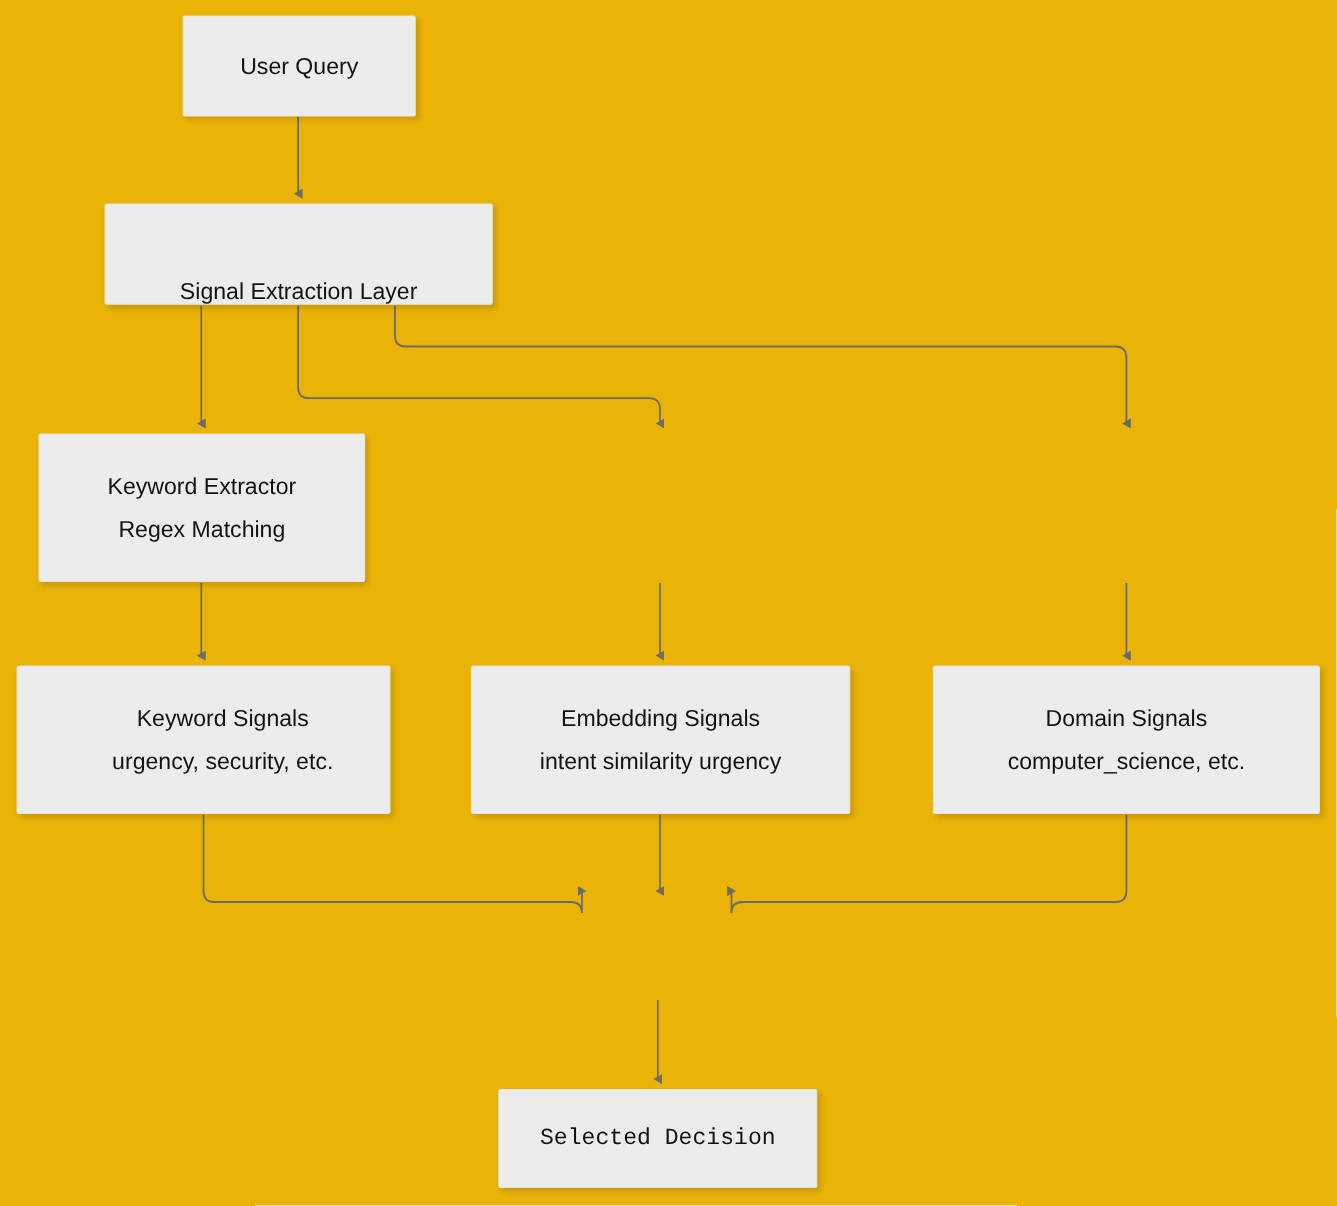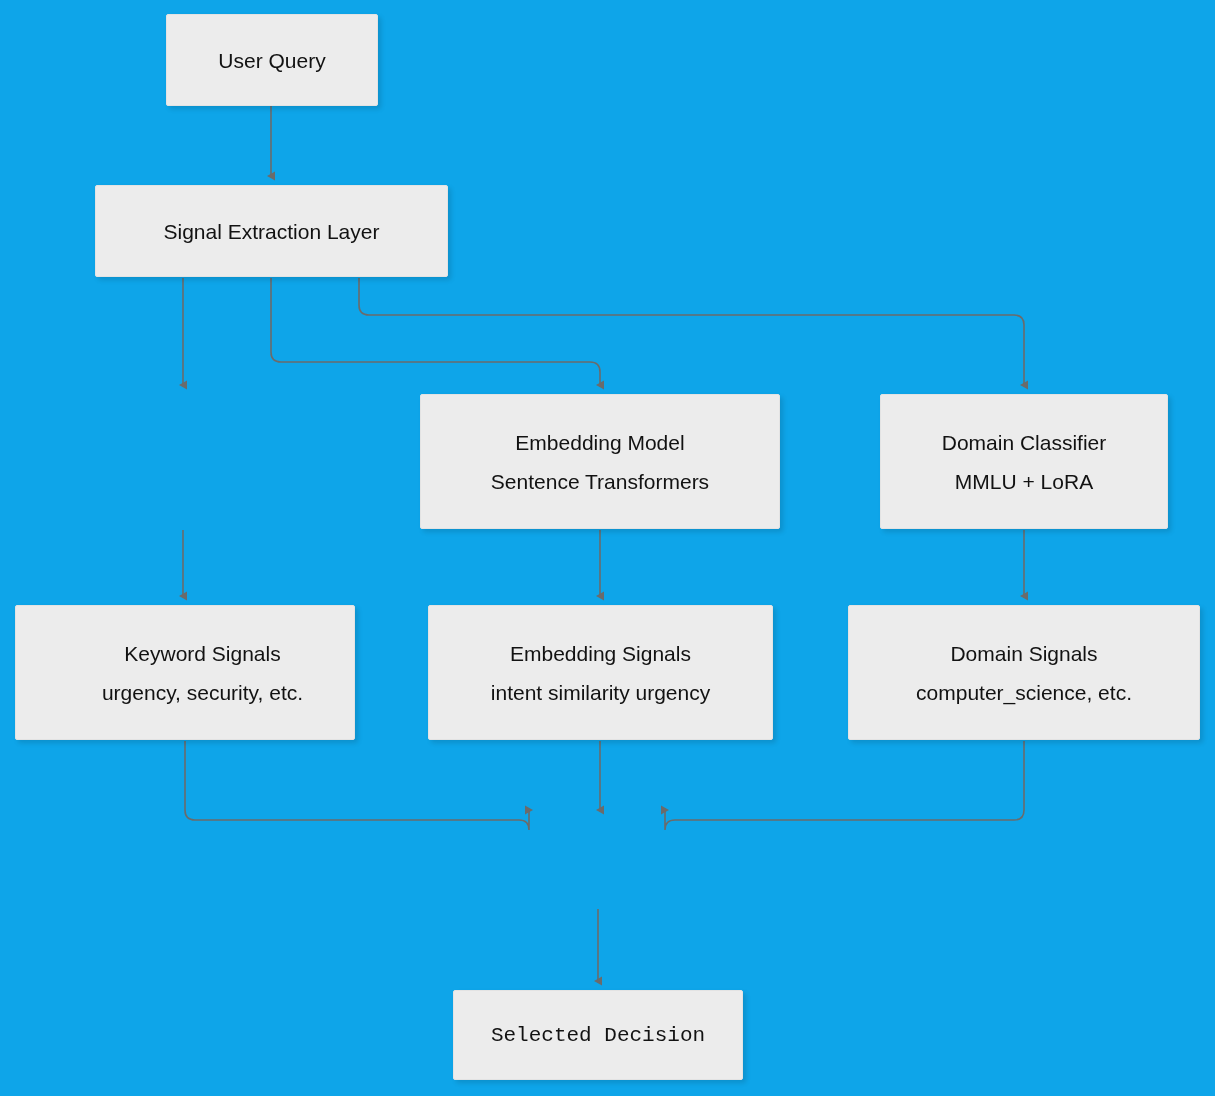--- a/index.html
+++ b/index.html
@@ -11,21 +11,21 @@
     width: 1215px;
     height: 1096px;
     font-family: "Liberation Sans", sans-serif;
     -webkit-font-smoothing: antialiased;
   }
   #canvas {
     position: relative;
     width: 1215px;
     height: 1096px;
     overflow: hidden;
-    background: #0ea5e9;
+    background: #eab308;
   }
   #edge-layer {
     position: absolute;
     left: 0;
     top: 0;
     width: 1215px;
     height: 1096px;
     pointer-events: none;
   }
   .node {
@@ -83,34 +83,30 @@
       <path d="M 1024,741 L 1024,810 Q 1024,820 1014,820 L 675,820 Q 665,820 665,830 L 665,810"></path>
 
       <path d="M 598,909 L 598,981"></path>
     </g>
   </svg>
 
   <div class="node single" style="left:166px; top:14px; width:212px; height:92px;">
     <span class="line1">User Query</span>
   </div>
 
-  <div class="node single" style="left:95px; top:185px; width:353px; height:92px;">
+  <div class="node single" style="left:95px; top:185px; width:353px; height:92px;justify-content:flex-end;">
     <span class="line1">Signal Extraction Layer</span>
   </div>
 
-
-  <div class="node" style="left:420px; top:394px; width:360px; height:135px;">
-    <span class="line1">Embedding Model</span>
-    <span class="line2">Sentence Transformers</span>
+  <div class="node" style="left:35px; top:394px; width:297px; height:135px;">
+    <span class="line1">Keyword Extractor</span>
+    <span class="line2">Regex Matching</span>
   </div>
 
-  <div class="node" style="left:880px; top:394px; width:288px; height:135px;">
-    <span class="line1">Domain Classifier</span>
-    <span class="line2">MMLU + LoRA</span>
-  </div>
+
 
   <div class="node" style="left:15px; top:605px; width:340px; height:135px;padding-left:35px;">
     <span class="line1">Keyword Signals</span>
     <span class="line2">urgency, security, etc.</span>
   </div>
 
   <div class="node" style="left:428px; top:605px; width:345px; height:135px;">
     <span class="line1">Embedding Signals</span>
     <span class="line2">intent similarity urgency</span>
   </div>

